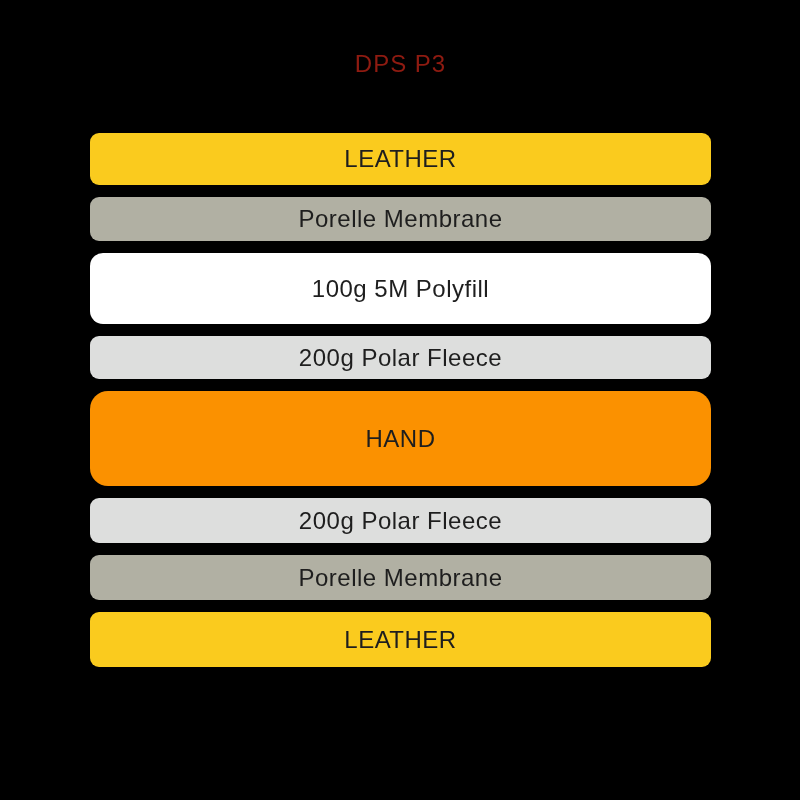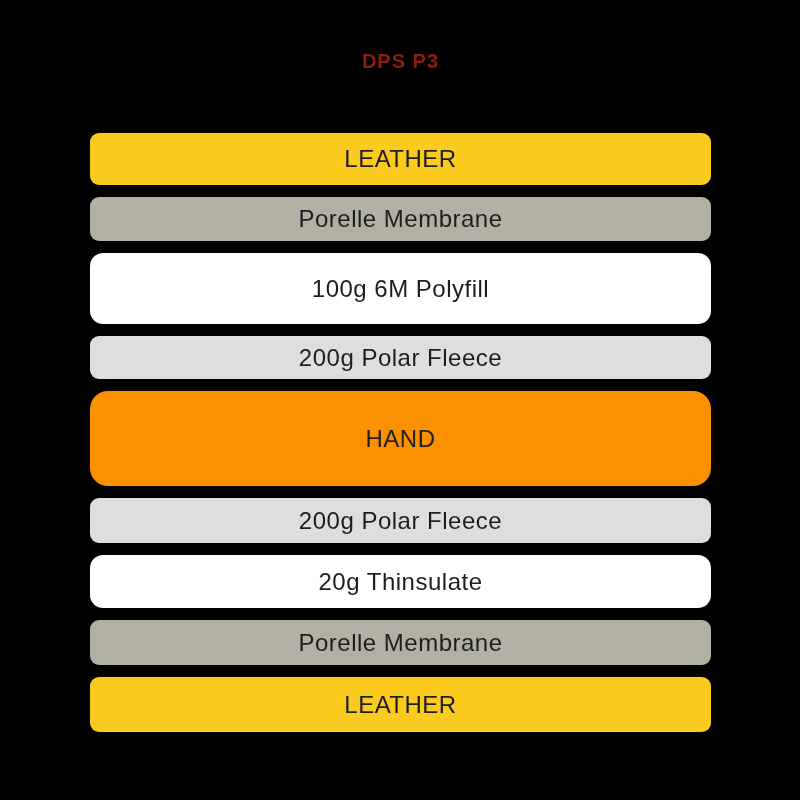--- a/index.html
+++ b/index.html
@@ -17,22 +17,22 @@
     position: relative;
     width: 800px;
     height: 800px;
   }
   .title {
     position: absolute;
     left: 90px;
     top: 50px;
     width: 621px;
     text-align: center;
-    font-size: 20px;
-    font-weight: bold;
+    font-size: 24px;
+    font-weight: normal;
     letter-spacing: 1px;
   }
   .stack {
     position: absolute;
     left: 90px;
     top: 133px;
     width: 621px;
     display: flex;
     flex-direction: column;
     gap: 12px;
@@ -68,38 +68,35 @@
 
     <div class="bar" style="background: rgb(250, 203, 30); height: 52px;">
       <span class="bar-label">LEATHER</span>
     </div>
 
     <div class="bar" style="background: rgb(177, 176, 163); height: 44px;">
       <span class="bar-label">Porelle Membrane</span>
     </div>
 
     <div class="bar bar-big" style="background: rgb(255, 255, 255); height: 71px;">
-      <span class="bar-label">100g 6M Polyfill</span>
+      <span class="bar-label">100g 5M Polyfill</span>
     </div>
 
     <div class="bar" style="background: rgb(221, 222, 221); height: 43px;">
       <span class="bar-label">200g Polar Fleece</span>
     </div>
 
     <div class="bar bar-hand" style="background: rgb(251, 145, 0); height: 95px;">
       <span class="bar-label">HAND</span>
     </div>
 
     <div class="bar" style="background: rgb(221, 222, 221); height: 45px;">
       <span class="bar-label">200g Polar Fleece</span>
     </div>
 
-    <div class="bar bar-big" style="background: rgb(255, 255, 255); height: 53px;">
-      <span class="bar-label">20g Thinsulate</span>
-    </div>
 
     <div class="bar" style="background: rgb(177, 176, 163); height: 45px;">
       <span class="bar-label">Porelle Membrane</span>
     </div>
 
     <div class="bar" style="background: rgb(250, 203, 30); height: 55px;">
       <span class="bar-label">LEATHER</span>
     </div>
 
   </div>

